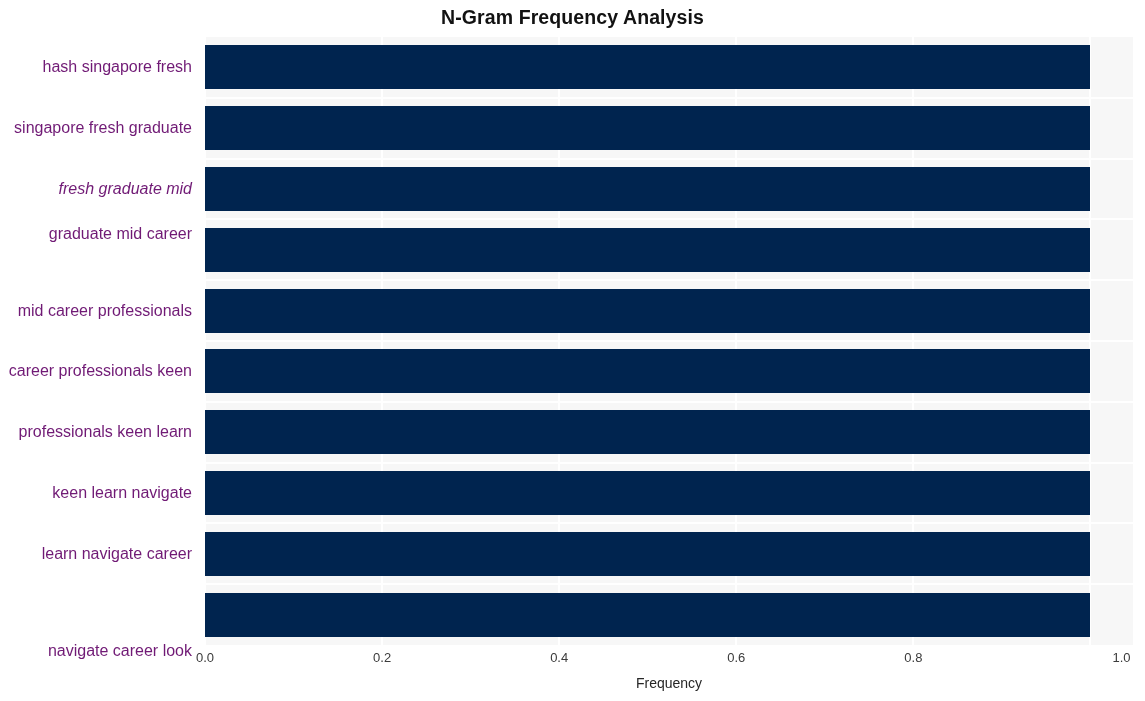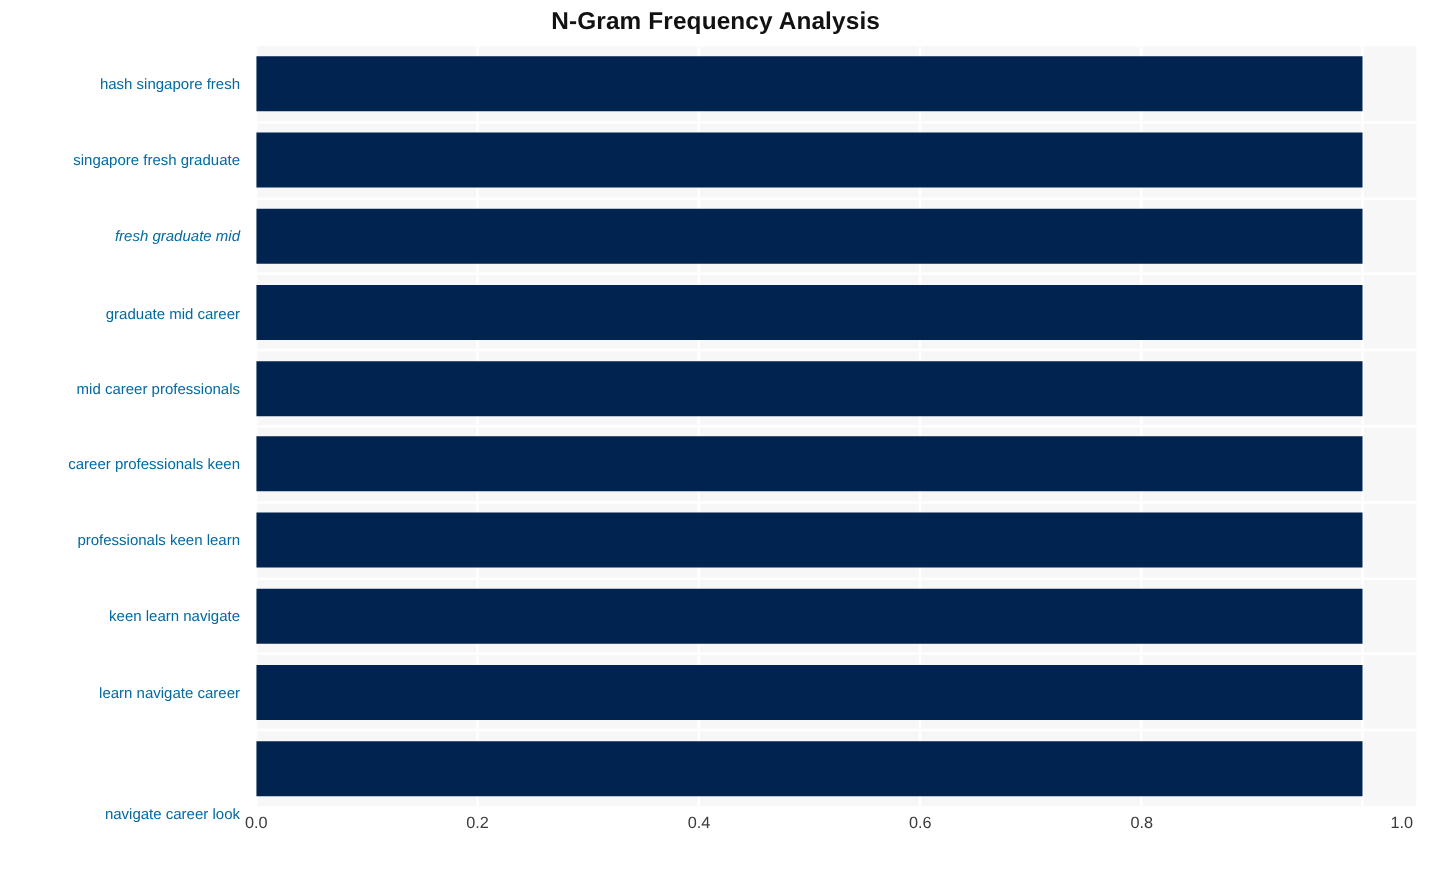--- a/index.html
+++ b/index.html
@@ -57,22 +57,22 @@
   .bar {
     position: absolute;
     background: #00244f;
     left: 0;
   }
   
   .ytick {
     position: absolute;
     right: 1147px;
     text-align: right;
-    font-size: 12px;
-    color: #0369a1;
+    font-size: 16px;
+    color: #701a75;
     white-space: nowrap;
     line-height: 16px;
   }
   #ytick-layer {
     position: absolute;
     left: 0;
     top: 0;
     width: 1145px;
     height: 701px;
   }
@@ -144,31 +144,32 @@
         <div class="bar" title="keen learn navigate: 1" style="top: 434px; height: 44px; width: 885.496px; background: rgb(0, 36, 79);"></div>
         <div class="bar" title="learn navigate career: 1" style="top: 494.8px; height: 44px; width: 885.496px; background: rgb(0, 36, 79);"></div>
         <div class="bar" title="navigate career look: 1" style="top: 555.6px; height: 44px; width: 885.496px; background: rgb(0, 36, 79);"></div>
       </div>
   </div>
 
   <div id="ytick-layer">
       <div class="ytick" style="top: 59.4px;">hash singapore fresh</div>
       <div class="ytick" style="top: 120.2px;">singapore fresh graduate</div>
       <div class="ytick" style="top: 181px; font-style: italic;">fresh graduate mid</div>
-      <div class="ytick" style="top: 243px; text-align: right;">graduate mid career</div>
+      <div class="ytick" style="top: 226px; text-align: right;">graduate mid career</div>
       <div class="ytick" style="top: 302.6px;">mid career professionals</div>
       <div class="ytick" style="top: 363.4px;">career professionals keen</div>
       <div class="ytick" style="top: 424.2px;">professionals keen learn</div>
       <div class="ytick" style="top: 485px;">keen learn navigate</div>
       <div class="ytick" style="top: 545.8px;">learn navigate career</div>
       <div class="ytick" style="top: 606.6px; margin-top: 36px;">navigate career look</div>
     </div>
   <div id="xtick-layer">
       <div class="xtick" style="left: 205px;">0.0</div>
       <div class="xtick" style="left: 382.099px;">0.2</div>
       <div class="xtick" style="left: 559.198px;">0.4</div>
       <div class="xtick" style="left: 736.298px; text-align: center;">0.6</div>
       <div class="xtick" style="left: 913.397px;">0.8</div>
       <div class="xtick" style="left: 1090.5px; text-align: right;">1.0</div>
     </div>
 
+  <div id="xaxis-label">Frequency</div>
 
 </div>
 
 </body></html>

